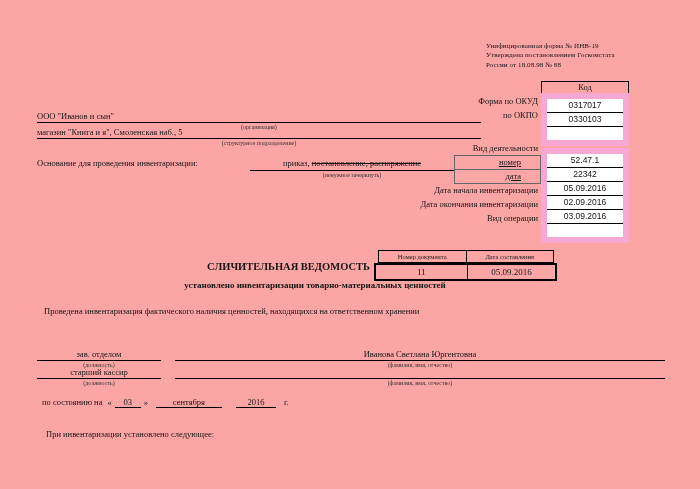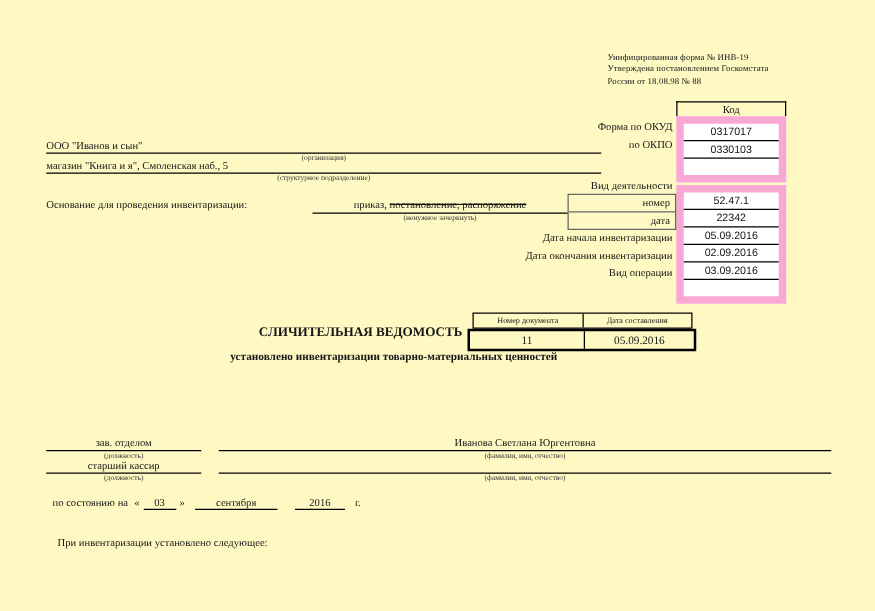--- a/index.html
+++ b/index.html
@@ -1,37 +1,37 @@
 <!DOCTYPE html>
 <html><head>
 <meta charset="utf-8">
 <style>
   html,body { margin:0; padding:0; background:#fff; }
   .page {
-    position:relative; width:700px; height:489px; background:#fef9c3;
+    position:relative; width:700px; height:489px; background:#fca5a5;
     font-family:"Liberation Serif","DejaVu Serif",serif; color:#151515; overflow:hidden;
   }
   .abs { position:absolute; }
 
   
   .form-note { left:486px; top:42px; font-size:7px; line-height:9.4px; letter-spacing:0.1px; }
 
   
   .code-col { left:541px; top:81px; width:88px; }
   .code-head { box-sizing:border-box; border:1px solid #000; border-bottom:none; height:12px; line-height:11px; text-align:center; font-size:8.5px; }
   .code-box { box-sizing:border-box; border:6px solid #f9a8d4; background:#fff; }
   .code-box .crow { height:13px; line-height:13px; text-align:center;
     font-family:"Liberation Sans","DejaVu Sans",sans-serif; font-size:8.5px; border-bottom:1px solid #000; }
   .code-box .crow:last-child { border-bottom:none; }
   .code-box2 { margin-top:2px; }
 
   .rlabel { left:280px; width:258px; text-align:right; font-size:8.5px; height:13px; line-height:13px; }
 
   .numdate-box { left:454px; top:155px; width:87px; height:29px; box-sizing:border-box; border:1px solid #666; }
-  .numdate-box .nrow { height:13px; line-height:13px; text-align:right; padding-right:4px; font-size:8.5px; border-bottom:1px solid #666; }
+  .numdate-box .nrow { height:13px; line-height:13px; text-align:right; padding-right:19px; font-size:8.5px; border-bottom:1px solid #666;text-decoration:underline; }
   .numdate-box .nrow:last-child { border-bottom:none; }
 
   .fieldline { border-bottom:1px solid #000; height:0; }
   .caption { font-size:6px; color:#333; text-align:center; line-height:6.5px; }
   .t85 { font-size:8.5px; }
   .struck { text-decoration:line-through; }
 
   
   .title1 { left:100px; top:261px; width:270px; text-align:right; font-size:10.5px; font-weight:bold; }
   .title2 { left:120px; top:280px; width:390px; text-align:center; font-size:9px; font-weight:bold; }
@@ -114,20 +114,21 @@
   <div class="abs doc-head">
     <div class="dh">Номер документа</div>
     <div class="dh">Дата составления</div>
   </div>
   <div class="abs doc-val">
     <div class="dv dv1">11</div>
     <div class="dv dv2">05.09.2016</div>
   </div>
   <div class="abs title2">установлено инвентаризации товарно-материальных ценностей</div>
 
+  <div class="abs t85" style="left:44px; top:306px">Проведена инвентаризация фактического наличия ценностей, находящихся на ответственном хранении</div>
 
   <div class="abs sig-pos" style="top:349px">зав. отделом</div>
   <div class="abs fieldline u-pos" style="top:360px"></div>
   <div class="abs caption u-pos" style="top:362px">(должность)</div>
   <div class="abs sig-name" style="top:349px">Иванова Светлана Юргентовна</div>
   <div class="abs fieldline u-name" style="top:360px"></div>
   <div class="abs caption u-name" style="top:362px">(фамилия, имя, отчество)</div>
 
   <div class="abs sig-pos" style="top:367px">старший кассир</div>
   <div class="abs fieldline u-pos" style="top:378px"></div>

